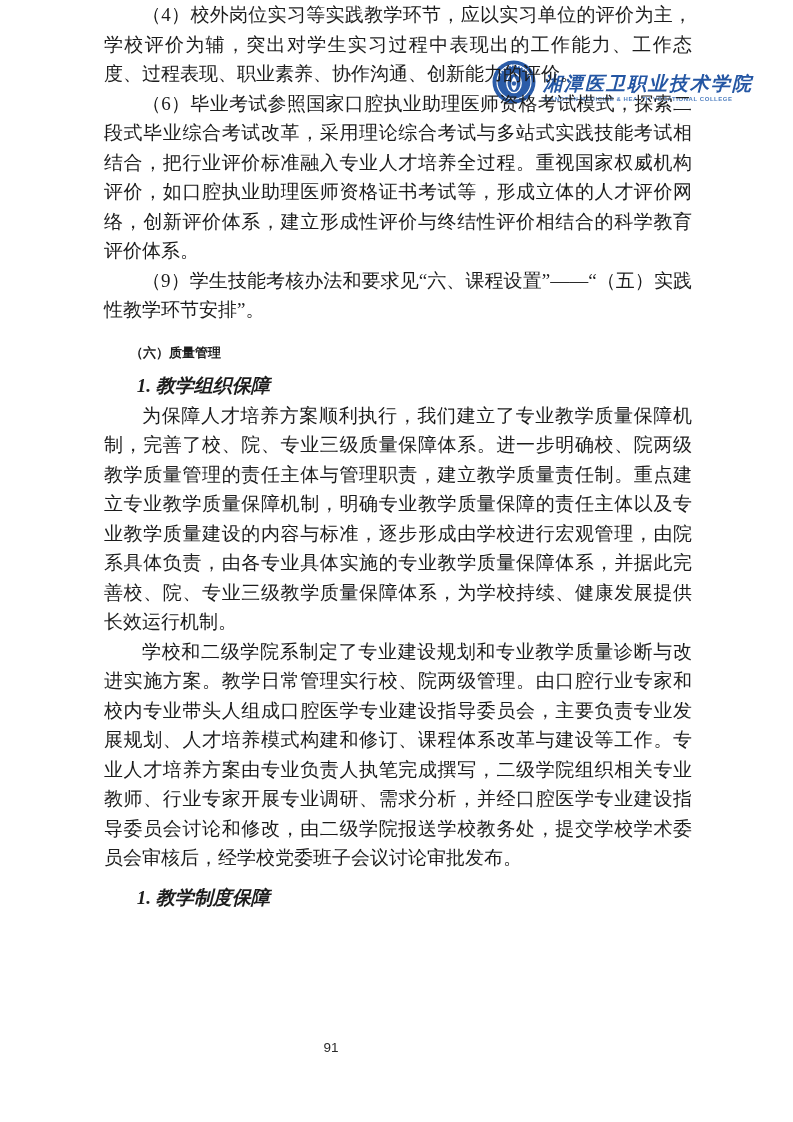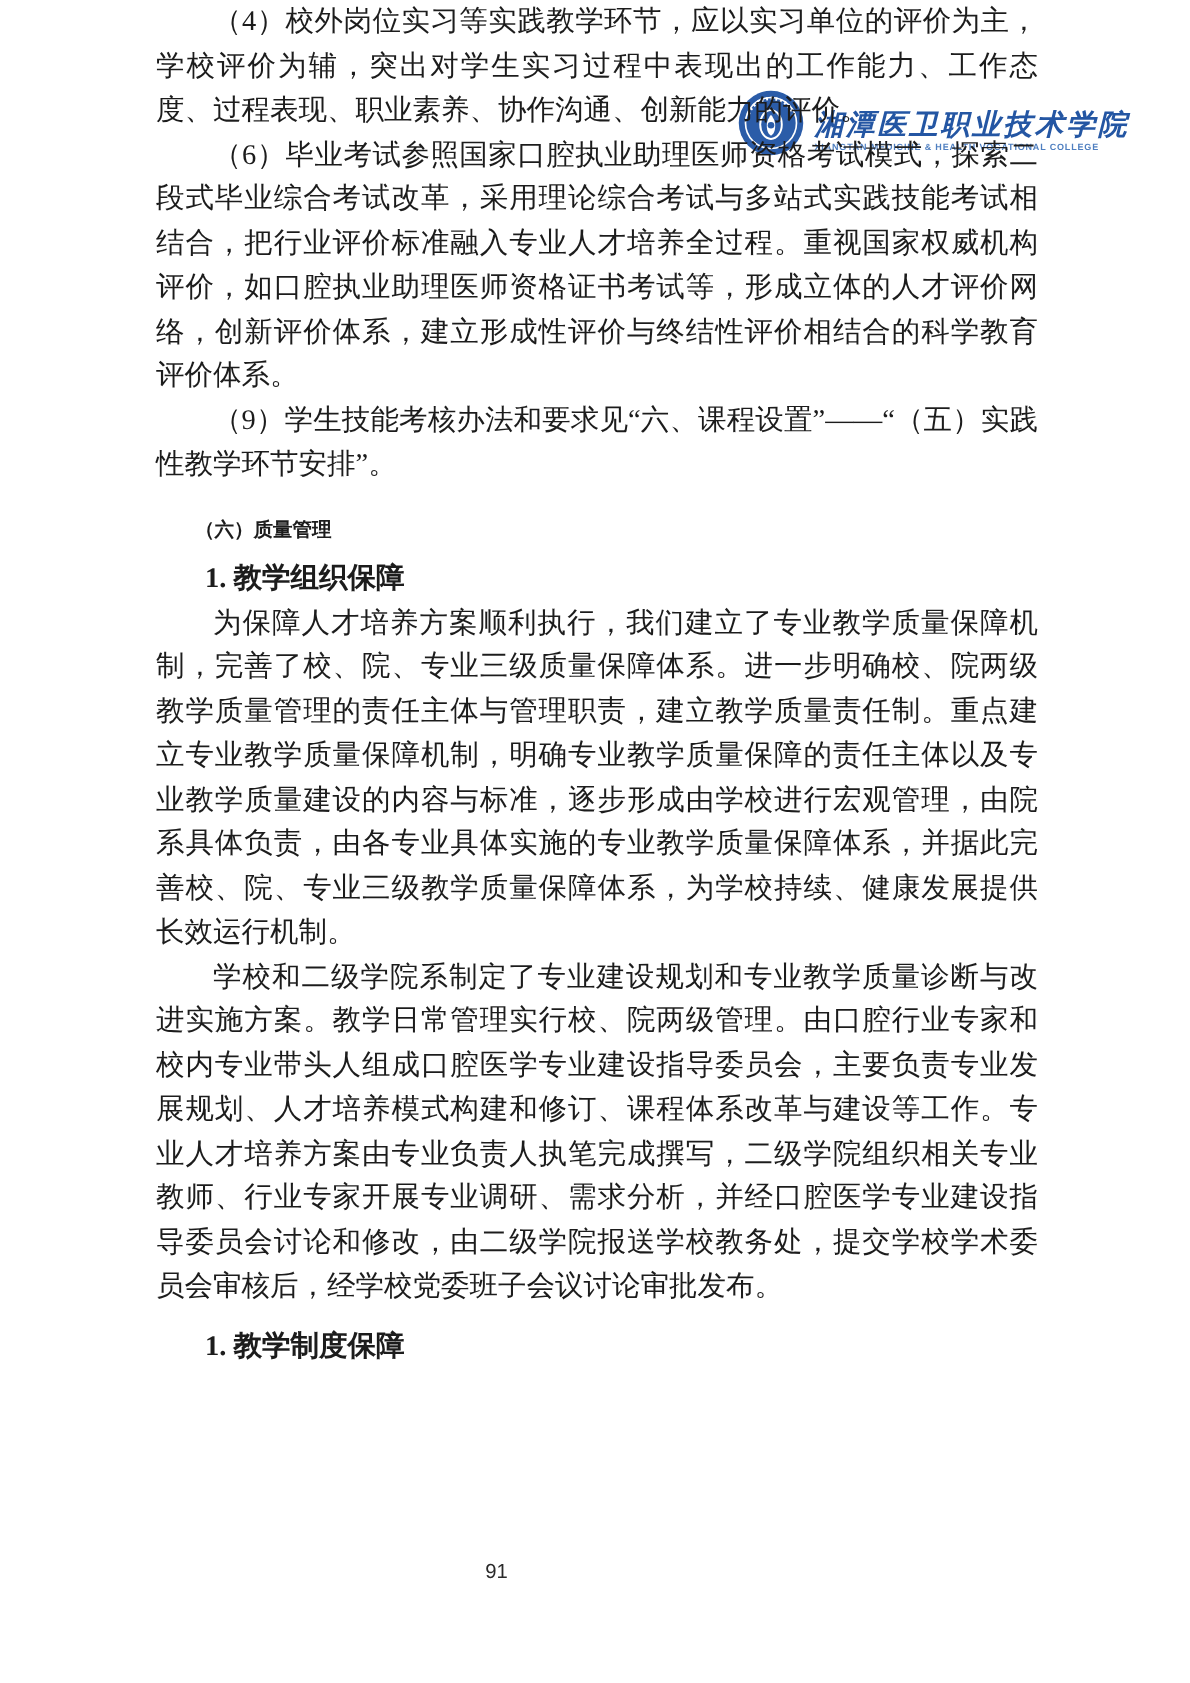--- a/index.html
+++ b/index.html
@@ -61,20 +61,21 @@
     font-weight: bold;
     text-indent: 2em;
     margin-top: 13px;
   }
   .h-sub {
     font-size: 19px;
     line-height: 29.5px;
     font-weight: bold;
     text-indent: 1.72em;
     margin-top: 4px;
+    font-style: italic;
   }
   .h-sub-last { margin-top: 10px; }
   
   .footer {
     position: absolute;
     left: 0; top: 1040px; width: 662px;
     text-align: center;
     font-family: "Liberation Sans", "DejaVu Sans", sans-serif;
     font-size: 13.5px;
     color: #2a2a2a;

